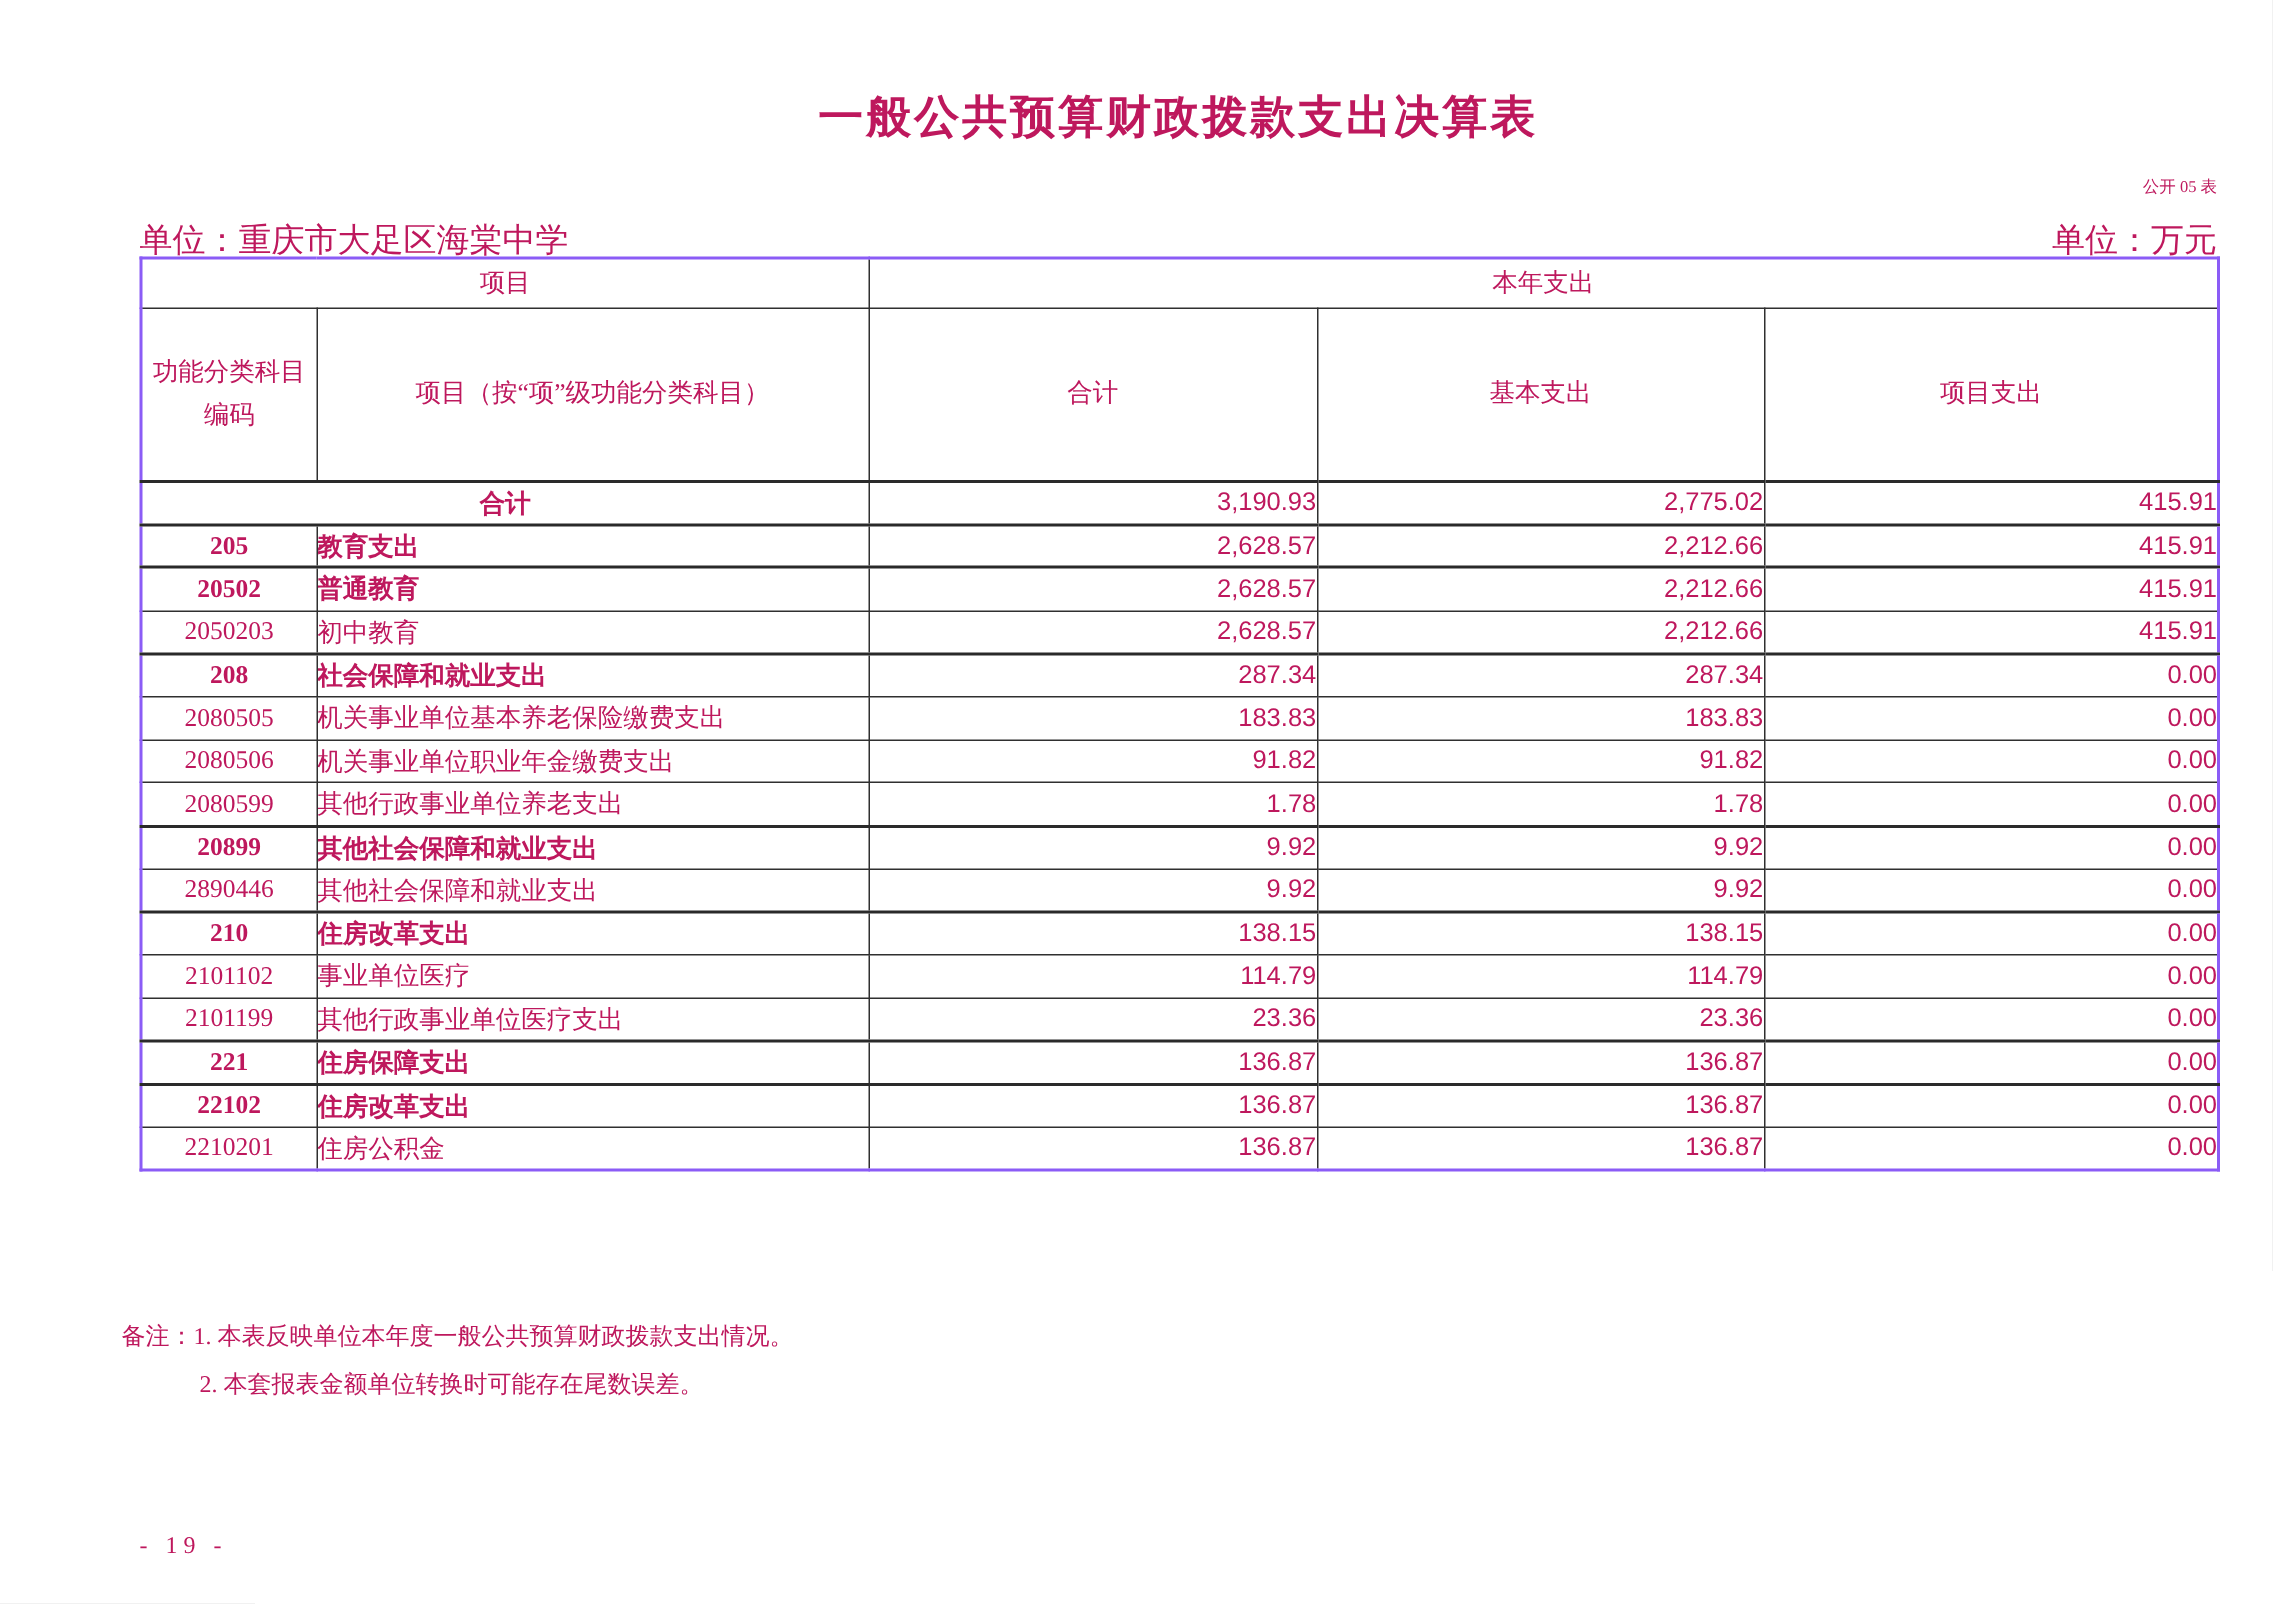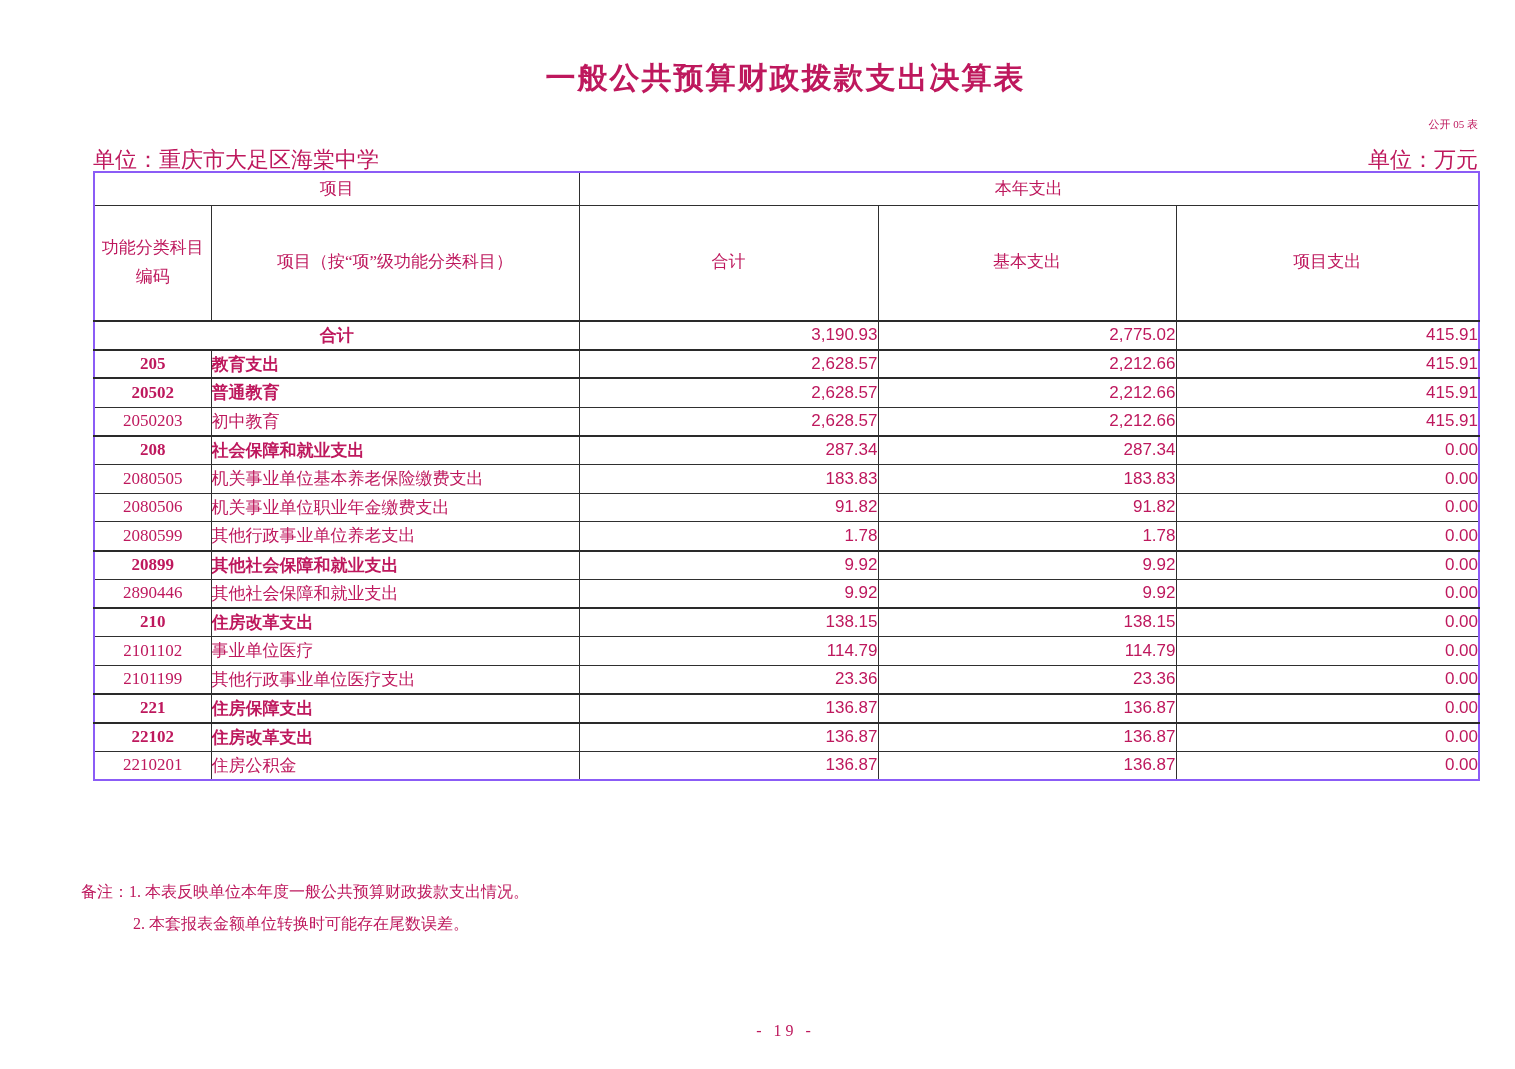--- a/index.html
+++ b/index.html
@@ -79,21 +79,21 @@
     width: 1385px;
     font-size: 16px;
     line-height: 1.25;
   }
   .notes .note-line2 { margin-top: 12px; margin-left: 52px; }
   .page-number {
     position: absolute;
     top: 1022px;
     left: 93px;
     width: 1385px;
-    text-align: center;
+    text-align: left;
     font-size: 16px;
     letter-spacing: 4px;
   }
 </style>
 </head>
 <body>
 
 <div class="page">
 
   <div class="doc-title">一般公共预算财政拨款支出决算表</div>

